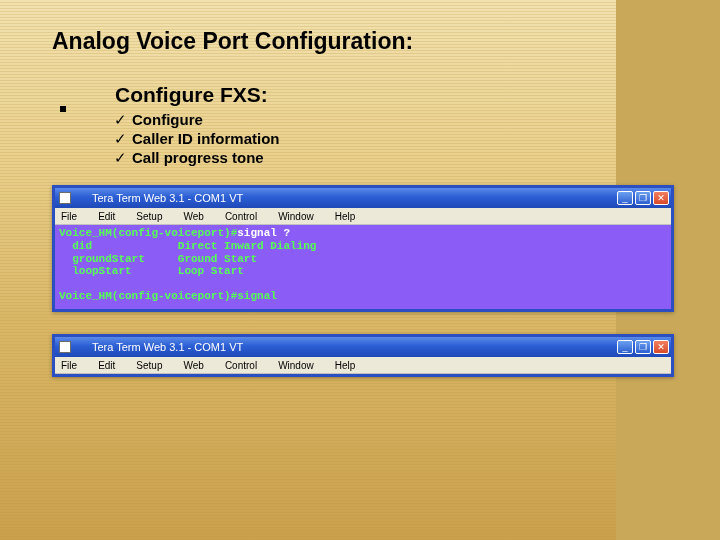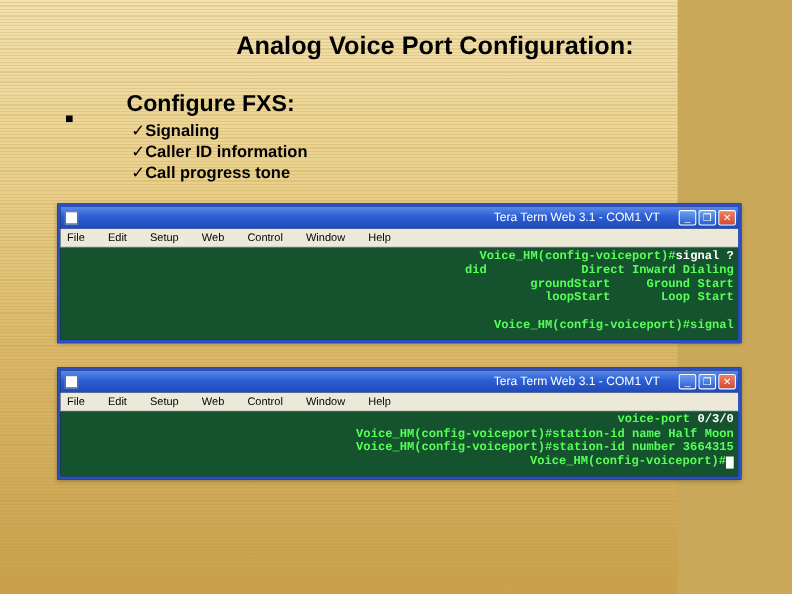--- a/index.html
+++ b/index.html
@@ -21,21 +21,20 @@
         rgba(190,150,70,0.25) 1px,
         transparent 1px,
         transparent 3px),
       linear-gradient(180deg,
         #f2e2b0 0%,
         #e9d08c 30%,
         #d9b767 60%,
         #caa04c 100%);
     box-sizing: border-box;
     padding: 28px 40px 20px 52px;
-    text-align: right;
   }
   .title {
     font-family: "Trebuchet MS", Verdana, sans-serif;
     font-weight: bold;
     font-size: 23px;
     color: #000;
     margin: 0 0 28px 0;
   }
   .bullet-row {
     display: flex;
@@ -129,25 +128,25 @@
     display: flex;
     align-items: center;
     gap: 21px;
     padding: 0 6px;
     font-family: Tahoma, sans-serif;
     font-size: 10px;
     color: #000;
     border-bottom: 1px solid #c0c0c0;
   }
   .term {
-    background: #14532d;
+    background: #8b5cf6;
     font-family: "Courier New", monospace;
     font-size: 11px;
     line-height: 1.15;
-    padding: 2px 4px 6px 20px;
+    padding: 2px 4px 6px 4px;
     white-space: pre;
     font-weight: bold;
   }
   .c-grn { color: #55ff55; }
   .c-wht { color: #ffffff; }
   .cursor {
     display: inline-block;
     width: 7px; height: 11px;
     background: #ffffff;
     vertical-align: text-bottom;
@@ -161,21 +160,21 @@
   <div class="title">Analog Voice Port Configuration:</div>
 
   <div class="bullet-row">
     <div class="bullet-dot"></div>
     <div class="bullet-text">Configure FXS:</div>
   </div>
 
   <div class="sub-list">
     <div class="sub-row">
       <span class="check">✓</span>
-      <span class="sub-text">Signaling</span>
+      <span class="sub-text">Configure</span>
     </div>
     <div class="sub-row">
       <span class="check">✓</span>
       <span class="sub-text">Caller ID information</span>
     </div>
     <div class="sub-row">
       <span class="check">✓</span>
       <span class="sub-text">Call progress tone</span>
     </div>
   </div>
@@ -219,19 +218,15 @@
     </div>
     <div class="win-menu">
       <span>File</span>
       <span>Edit</span>
       <span>Setup</span>
       <span>Web</span>
       <span>Control</span>
       <span>Window</span>
       <span>Help</span>
     </div>
-    <div class="term"><span class="c-grn">voice-port </span><span class="c-wht">0/3/0</span>
-<span class="c-grn">Voice_HM(config-voiceport)#station-id name Half Moon</span>
-<span class="c-grn">Voice_HM(config-voiceport)#station-id number 3664315</span>
-<span class="c-grn">Voice_HM(config-voiceport)#</span><span class="cursor"></span></div>
   </div>
 
 </div>
 
 </body></html>

